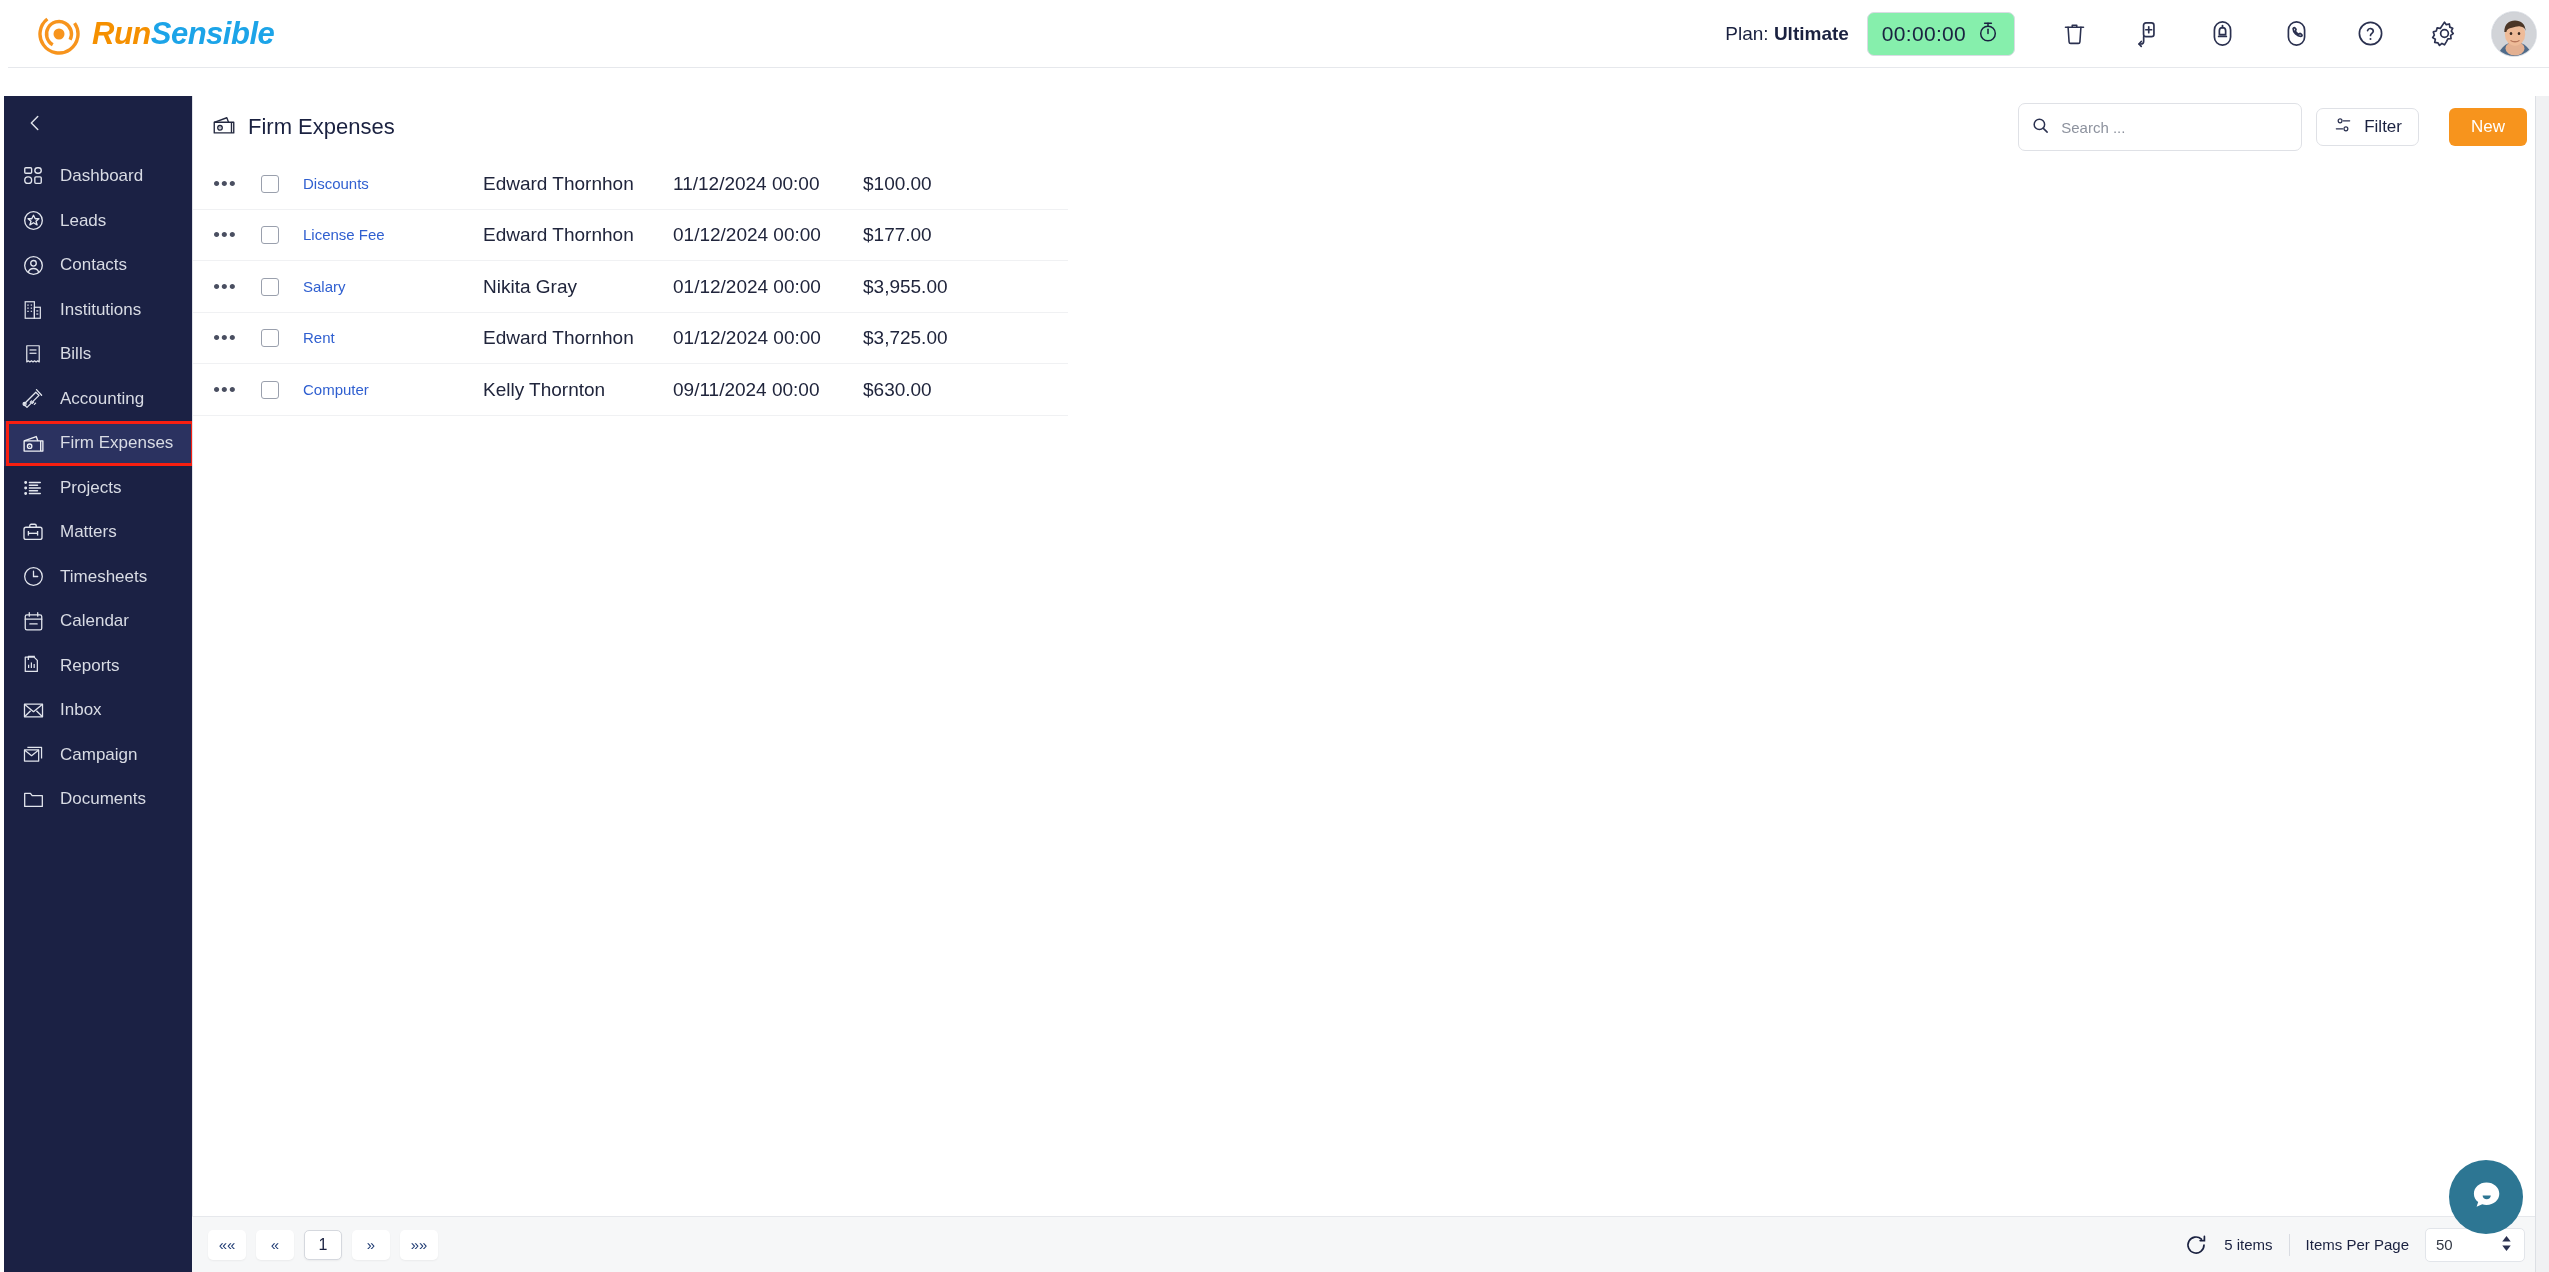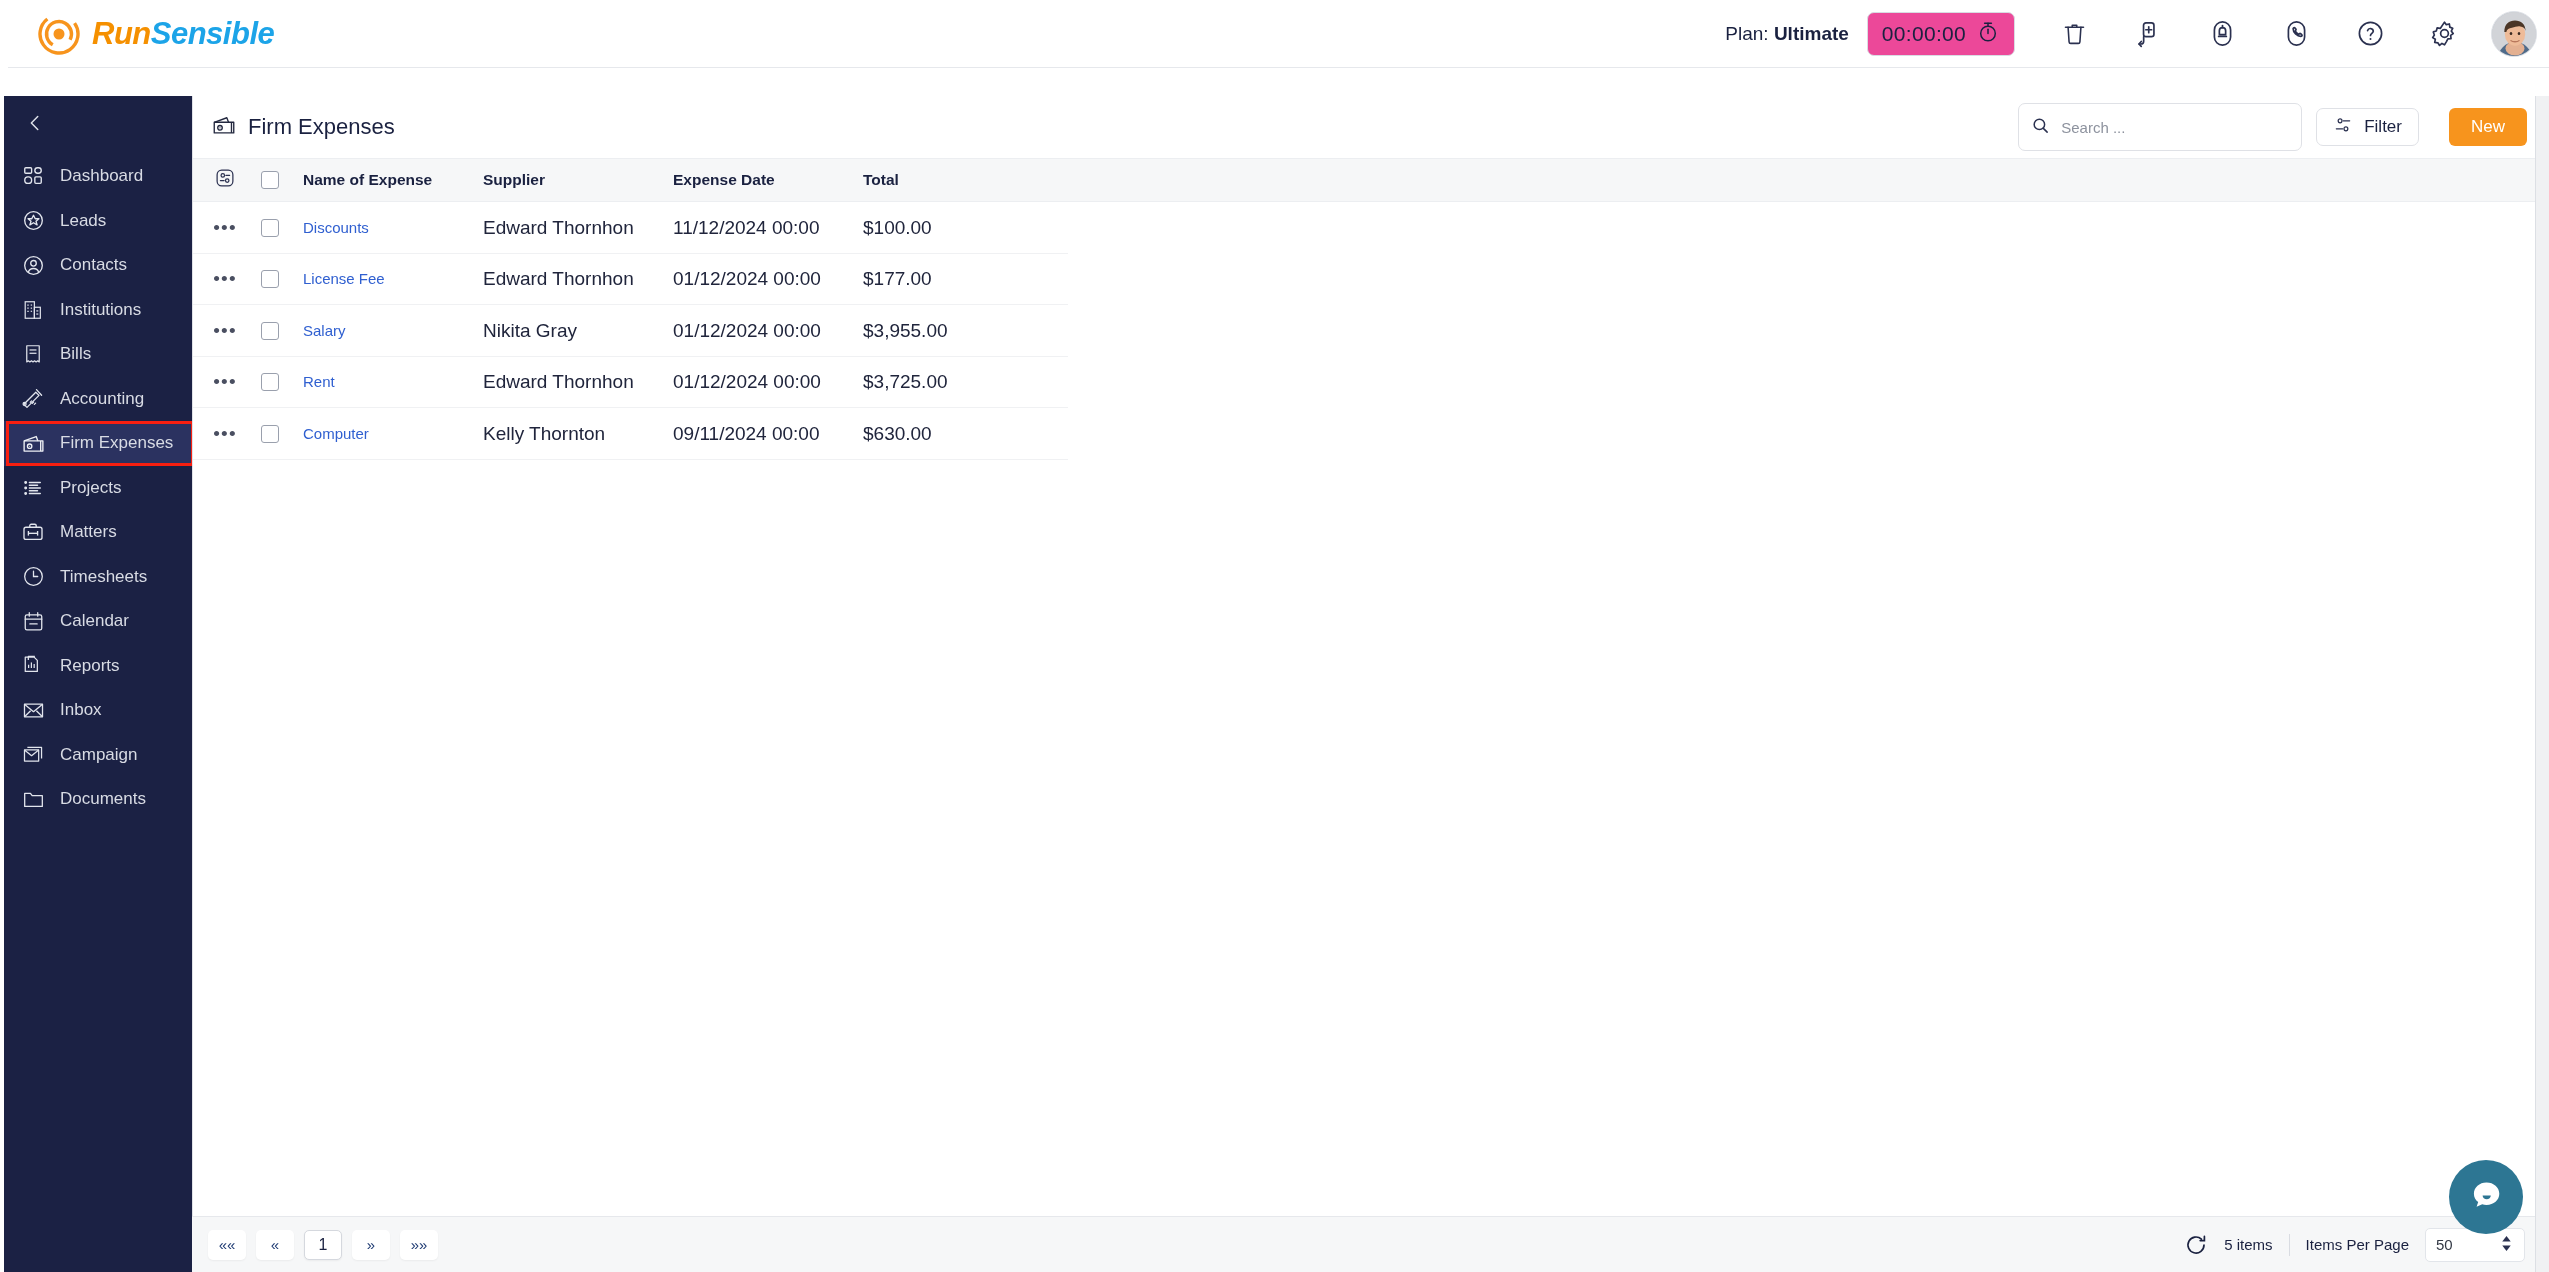--- a/index.html
+++ b/index.html
@@ -35,21 +35,21 @@
     display: flex; align-items: center; gap: 0px;
   }
   .plan-label {
     font-size: 19px; color: #1a2140; margin-right: 18px; white-space: nowrap;
   }
   .plan-label b { font-weight: bold; }
   .timer-box {
     display: flex; align-items: center; gap: 10px;
     border: 1px solid #d9dce3; border-radius: 7px;
     padding: 7px 14px; margin-right: 22px;
-    background: #ec4899;
+    background: #86efac;
   }
   .timer-value { font-size: 21px; color: #1a2140; letter-spacing: 0.3px; }
   .icon-btn {
     width: 74px; height: 60px;
     display: flex; align-items: center; justify-content: center;
     cursor: pointer;
   }
   .avatar {
     width: 46px; height: 46px; border-radius: 50%;
     margin-left: 10px; overflow: hidden;
@@ -557,40 +557,20 @@
         </span>
         <span>Filter</span>
       </div>
 
       <button class="new-btn">New</button>
     </div>
   </div>
 
   <div class="table-area">
 
-    <div class="thead">
-      <div class="c-menu">
-        <span>
-          <svg width="22" height="22" viewBox="0 0 24 24" fill="none" stroke="#2b3150" stroke-width="1.35" stroke-linecap="round">
-            <rect x="3.4" y="3.4" width="17.2" height="17.2" rx="5"></rect>
-            <circle cx="9.6" cy="9.2" r="1.9"></circle>
-              <line x1="13" y1="9.2" x2="17" y2="9.2"></line>
-            <circle cx="14.4" cy="14.8" r="1.9"></circle>
-              <line x1="7" y1="14.8" x2="11" y2="14.8"></line>
-          </svg>
-        </span>
-      </div>
-      <div class="c-check">
-        <span class="chk"></span>
-      </div>
-      <div class="c-name th">Name of Expense</div>
-      <div class="c-sup th">Supplier</div>
-      <div class="c-date th">Expense Date</div>
-      <div class="c-total th">Total</div>
-    </div>
 
     <div class="row">
       <div class="c-menu">
           <span class="dots">•••</span>
         </div>
       <div class="c-check">
           <span class="chk"></span>
         </div>
       <div class="c-name"><span class="td-link">Discounts</span></div>
       <div class="c-sup td">Edward Thornhon</div>

